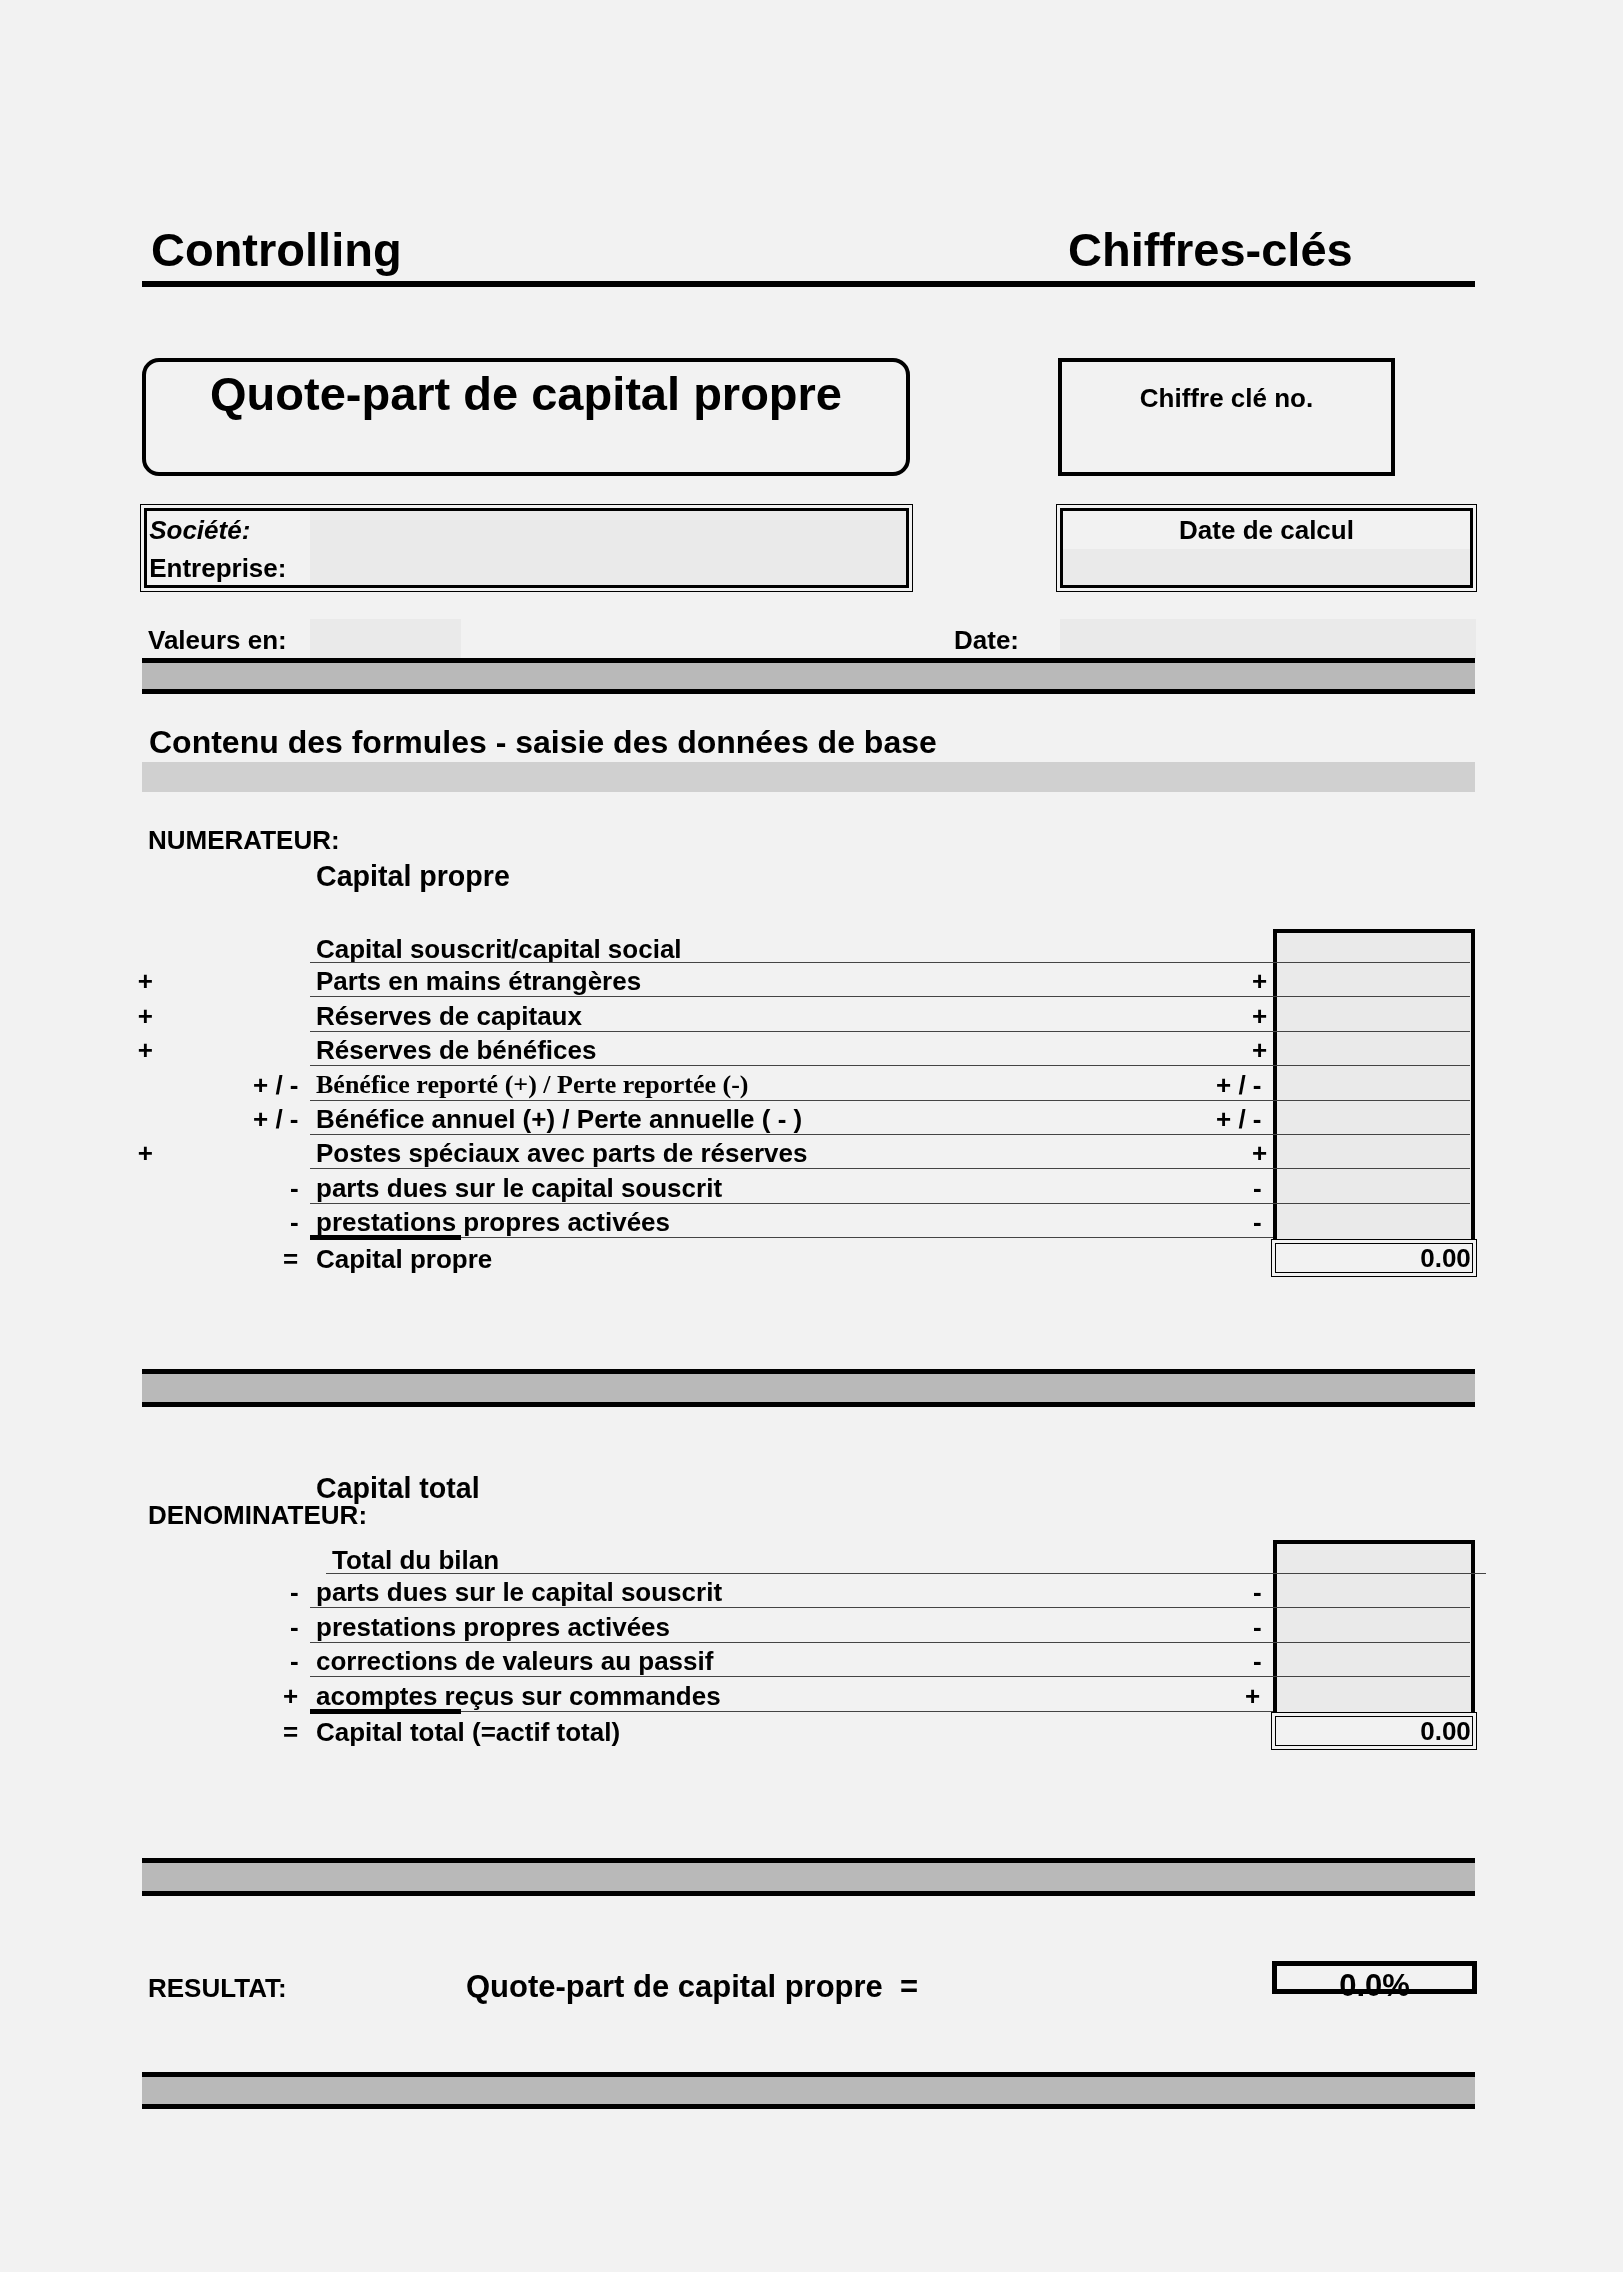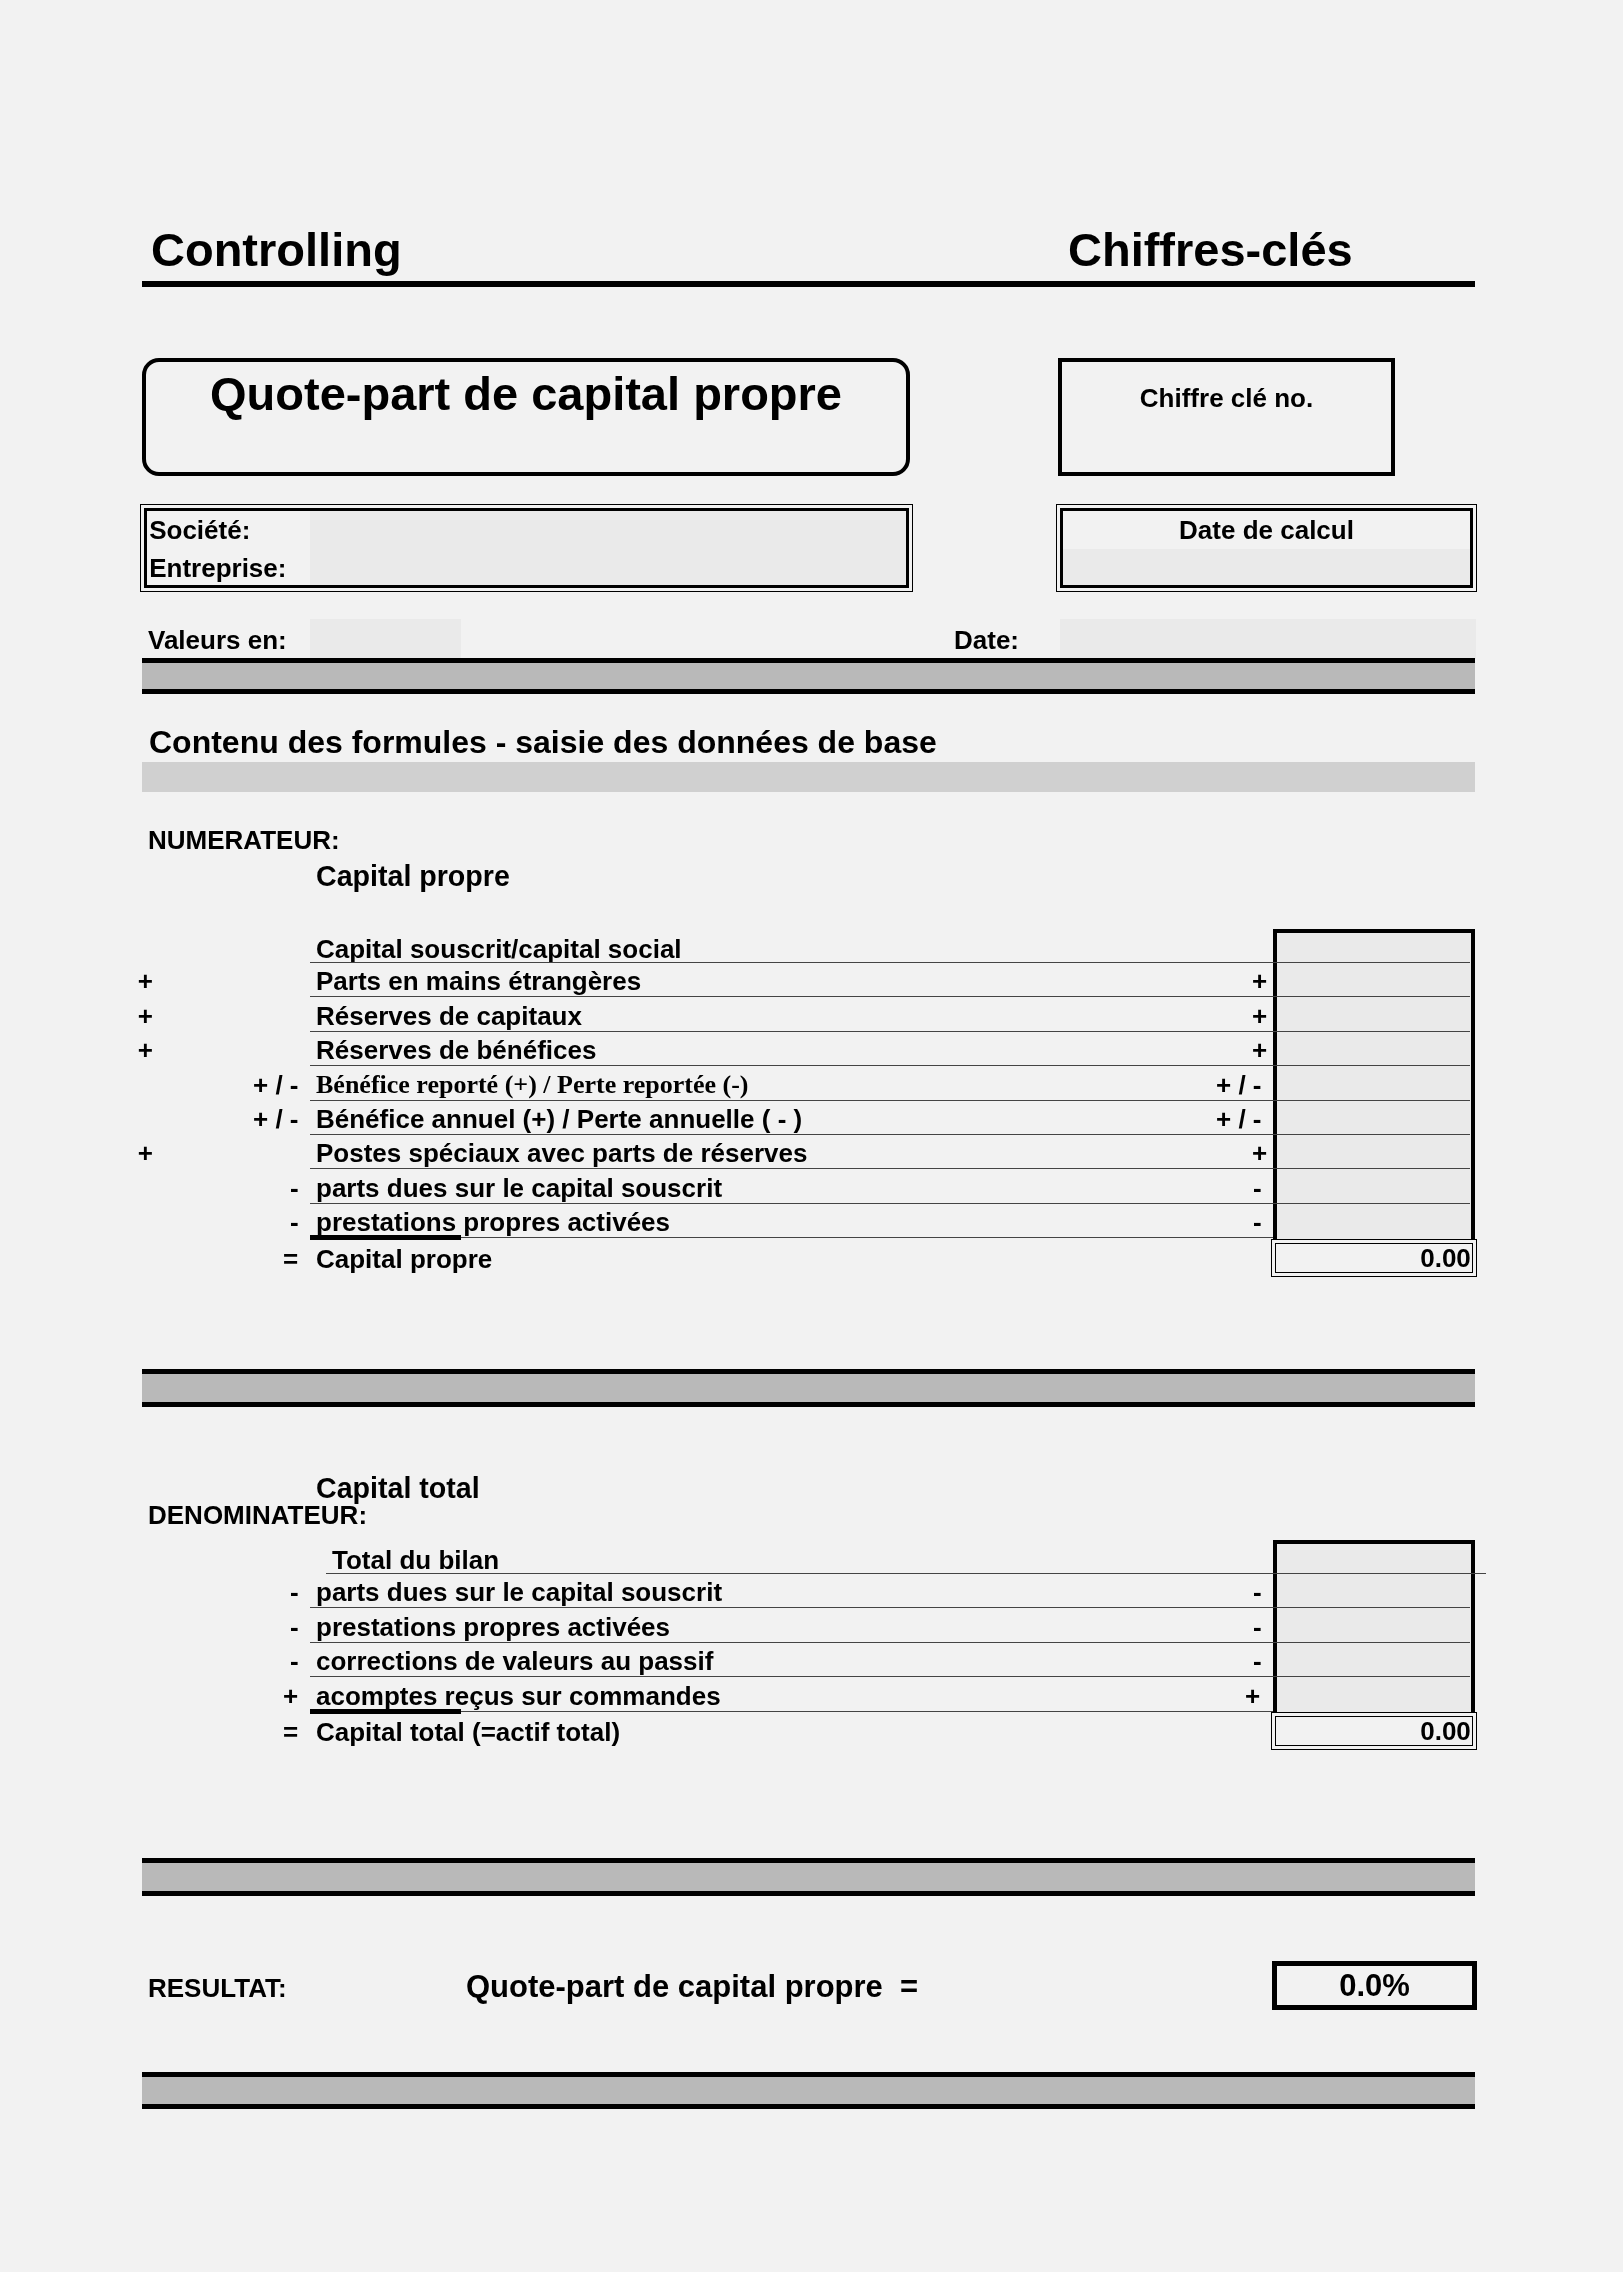--- a/index.html
+++ b/index.html
@@ -30,21 +30,21 @@
   <div class="txt" style="font-size:47px; text-align:center; margin-top:7.8px;">Quote-part de capital propre</div>
 </div>
 
 <div class="abs box" style="left:1058px; top:358px; width:337px; height:118px;">
   <div class="txt" style="font-size:26px; text-align:center; margin-top:23.4px;">Chiffre clé no.</div>
   <div style="height:45px;"></div>
 </div>
 
 <div class="abs" style="left:140px; top:504px; width:773px; height:88px; border:1.9px solid #000; box-sizing:border-box; padding:2.6px;">
   <div style="position:absolute; left:2.6px; top:2.6px; right:2.6px; bottom:2.6px; border:3.2px solid #000; box-sizing:border-box;">
-    <div class="abs txt" style="font-size:26px; left:2.6px; top:6.5px;">Société:</div>
+    <div class="abs txt" style="font-size:26px; left:2.6px; top:6.5px;font-style:italic;">Société:</div>
     <div class="abs txt" style="font-size:26px; left:2.6px; top:44px;">Entreprise:</div>
     <div class="abs input-fill" style="left:163px; top:0; right:0; bottom:0;"></div>
   </div>
 </div>
 
 <div class="abs" style="left:1056px; top:504px; width:421px; height:88px; border:1.9px solid #000; box-sizing:border-box;">
   <div style="position:absolute; left:2.6px; top:2.6px; right:2.6px; bottom:2.6px; border:3.2px solid #000; box-sizing:border-box;">
     <div class="txt" style="font-size:26px; text-align:center; margin-top:6.5px;">Date de calcul</div>
     <div class="abs input-fill" style="left:0; right:0; top:38px; bottom:0;"></div>
   </div>
@@ -198,18 +198,18 @@
       <div style="position:absolute; left:2.6px; top:2.6px; right:2.6px; bottom:2.6px; border:1.9px solid #000;"></div>
       <div class="abs txt" style="font-size:26px; right:5.2px; top:5.2px;">0.00</div>
     </div>
   </div>
 </div>
 
 <div class="abs graybar" style="left:142px; top:1858px; width:1333px; height:38px;"></div>
 
 <div class="abs txt" style="font-size:26px; left:148px; top:1975px;">RESULTAT:</div>
 <div class="abs txt" style="font-size:31px; left:466px; top:1971px; white-space:pre;">Quote-part de capital propre  =</div>
-<div class="abs" style="left:1272px; top:1961px; width:205px; height:49px; border:5.8px solid #000; box-sizing:border-box; text-align:center;">
+<div class="abs" style="left:1272px; top:1961px; width:205px; height:33px; border:5.8px solid #000; box-sizing:border-box; text-align:center;">
   <div class="txt" style="font-size:31px; margin-top:3.9px;">0.0%</div>
 </div>
 
 <div class="abs graybar" style="left:142px; top:2072px; width:1333px; height:37px;"></div>
 
 
 </body></html>

